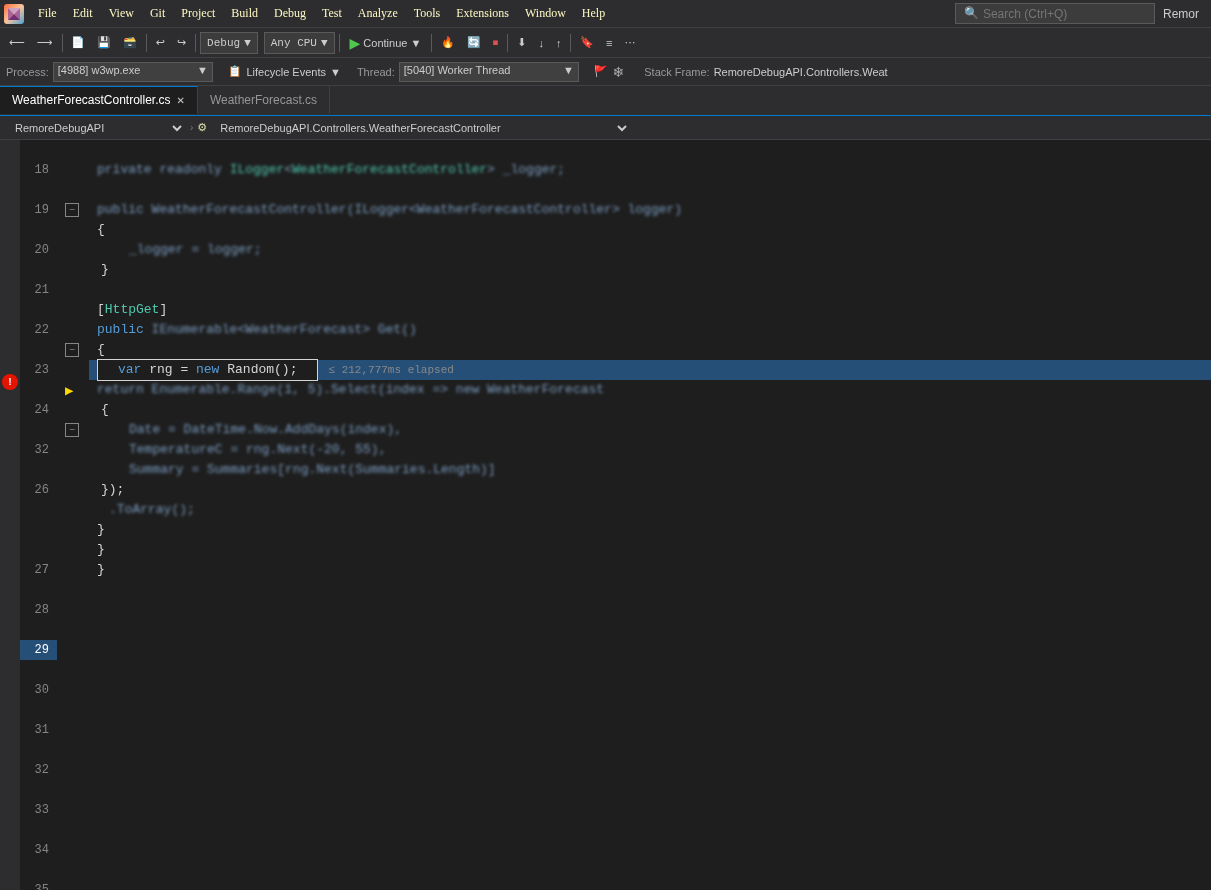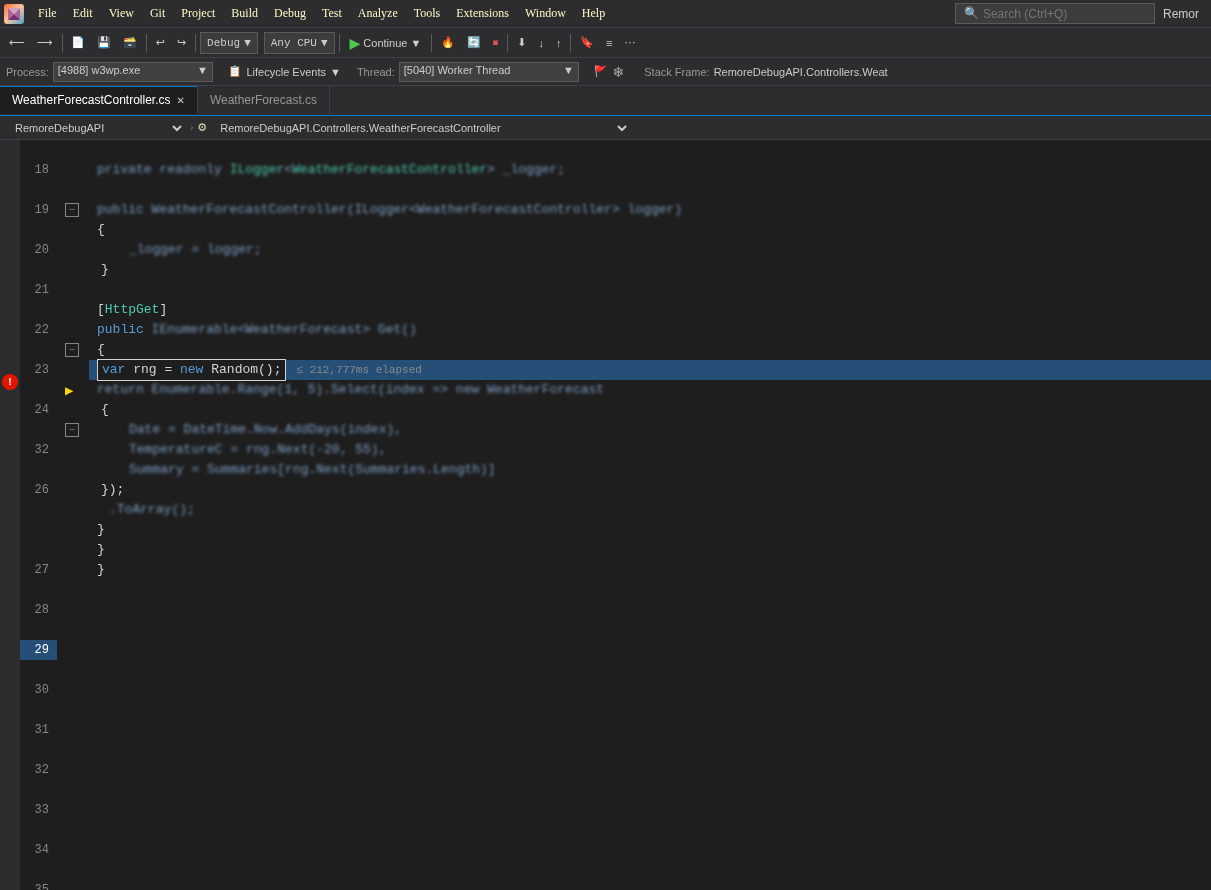--- a/index.html
+++ b/index.html
@@ -494,21 +494,21 @@
       <span class="kw">public&nbsp;</span>
         <span class="blurred2" style="filter:blur(1.5px);">IEnumerable&lt;WeatherForecast&gt;&nbsp;Get()</span>
     </div>
 
     <div class="code-line">
       <span class="plain">{</span>
     </div>
 
     <div class="code-line highlighted" style="position:relative;">
 
-      <span style="border:1px solid #d4d4d4; padding:0 4px; background:#1e1e1e;"><span class="kw">var</span><span class="plain">&nbsp;rng&nbsp;=&nbsp;</span><span class="kw">new</span><span class="plain">&nbsp;Random();</span></span>
+      <span style="border:1px solid #d4d4d4; padding:0 20px; background:#1e1e1e;"><span class="kw">var</span><span class="plain">&nbsp;rng&nbsp;=&nbsp;</span><span class="kw">new</span><span class="plain">&nbsp;Random();</span></span>
       <span class="inline-hint">≤ 212,777ms elapsed</span>
     </div>
 
     <div class="code-line" style="padding-left:8px;">
       <span class="blurred2" style="filter:blur(1.5px);">return&nbsp;Enumerable.Range(1,&nbsp;5).Select(index&nbsp;=&gt;&nbsp;new&nbsp;WeatherForecast</span>
     </div>
 
     <div class="code-line" style="padding-left:12px;">
       <span class="plain">{</span>
     </div>

